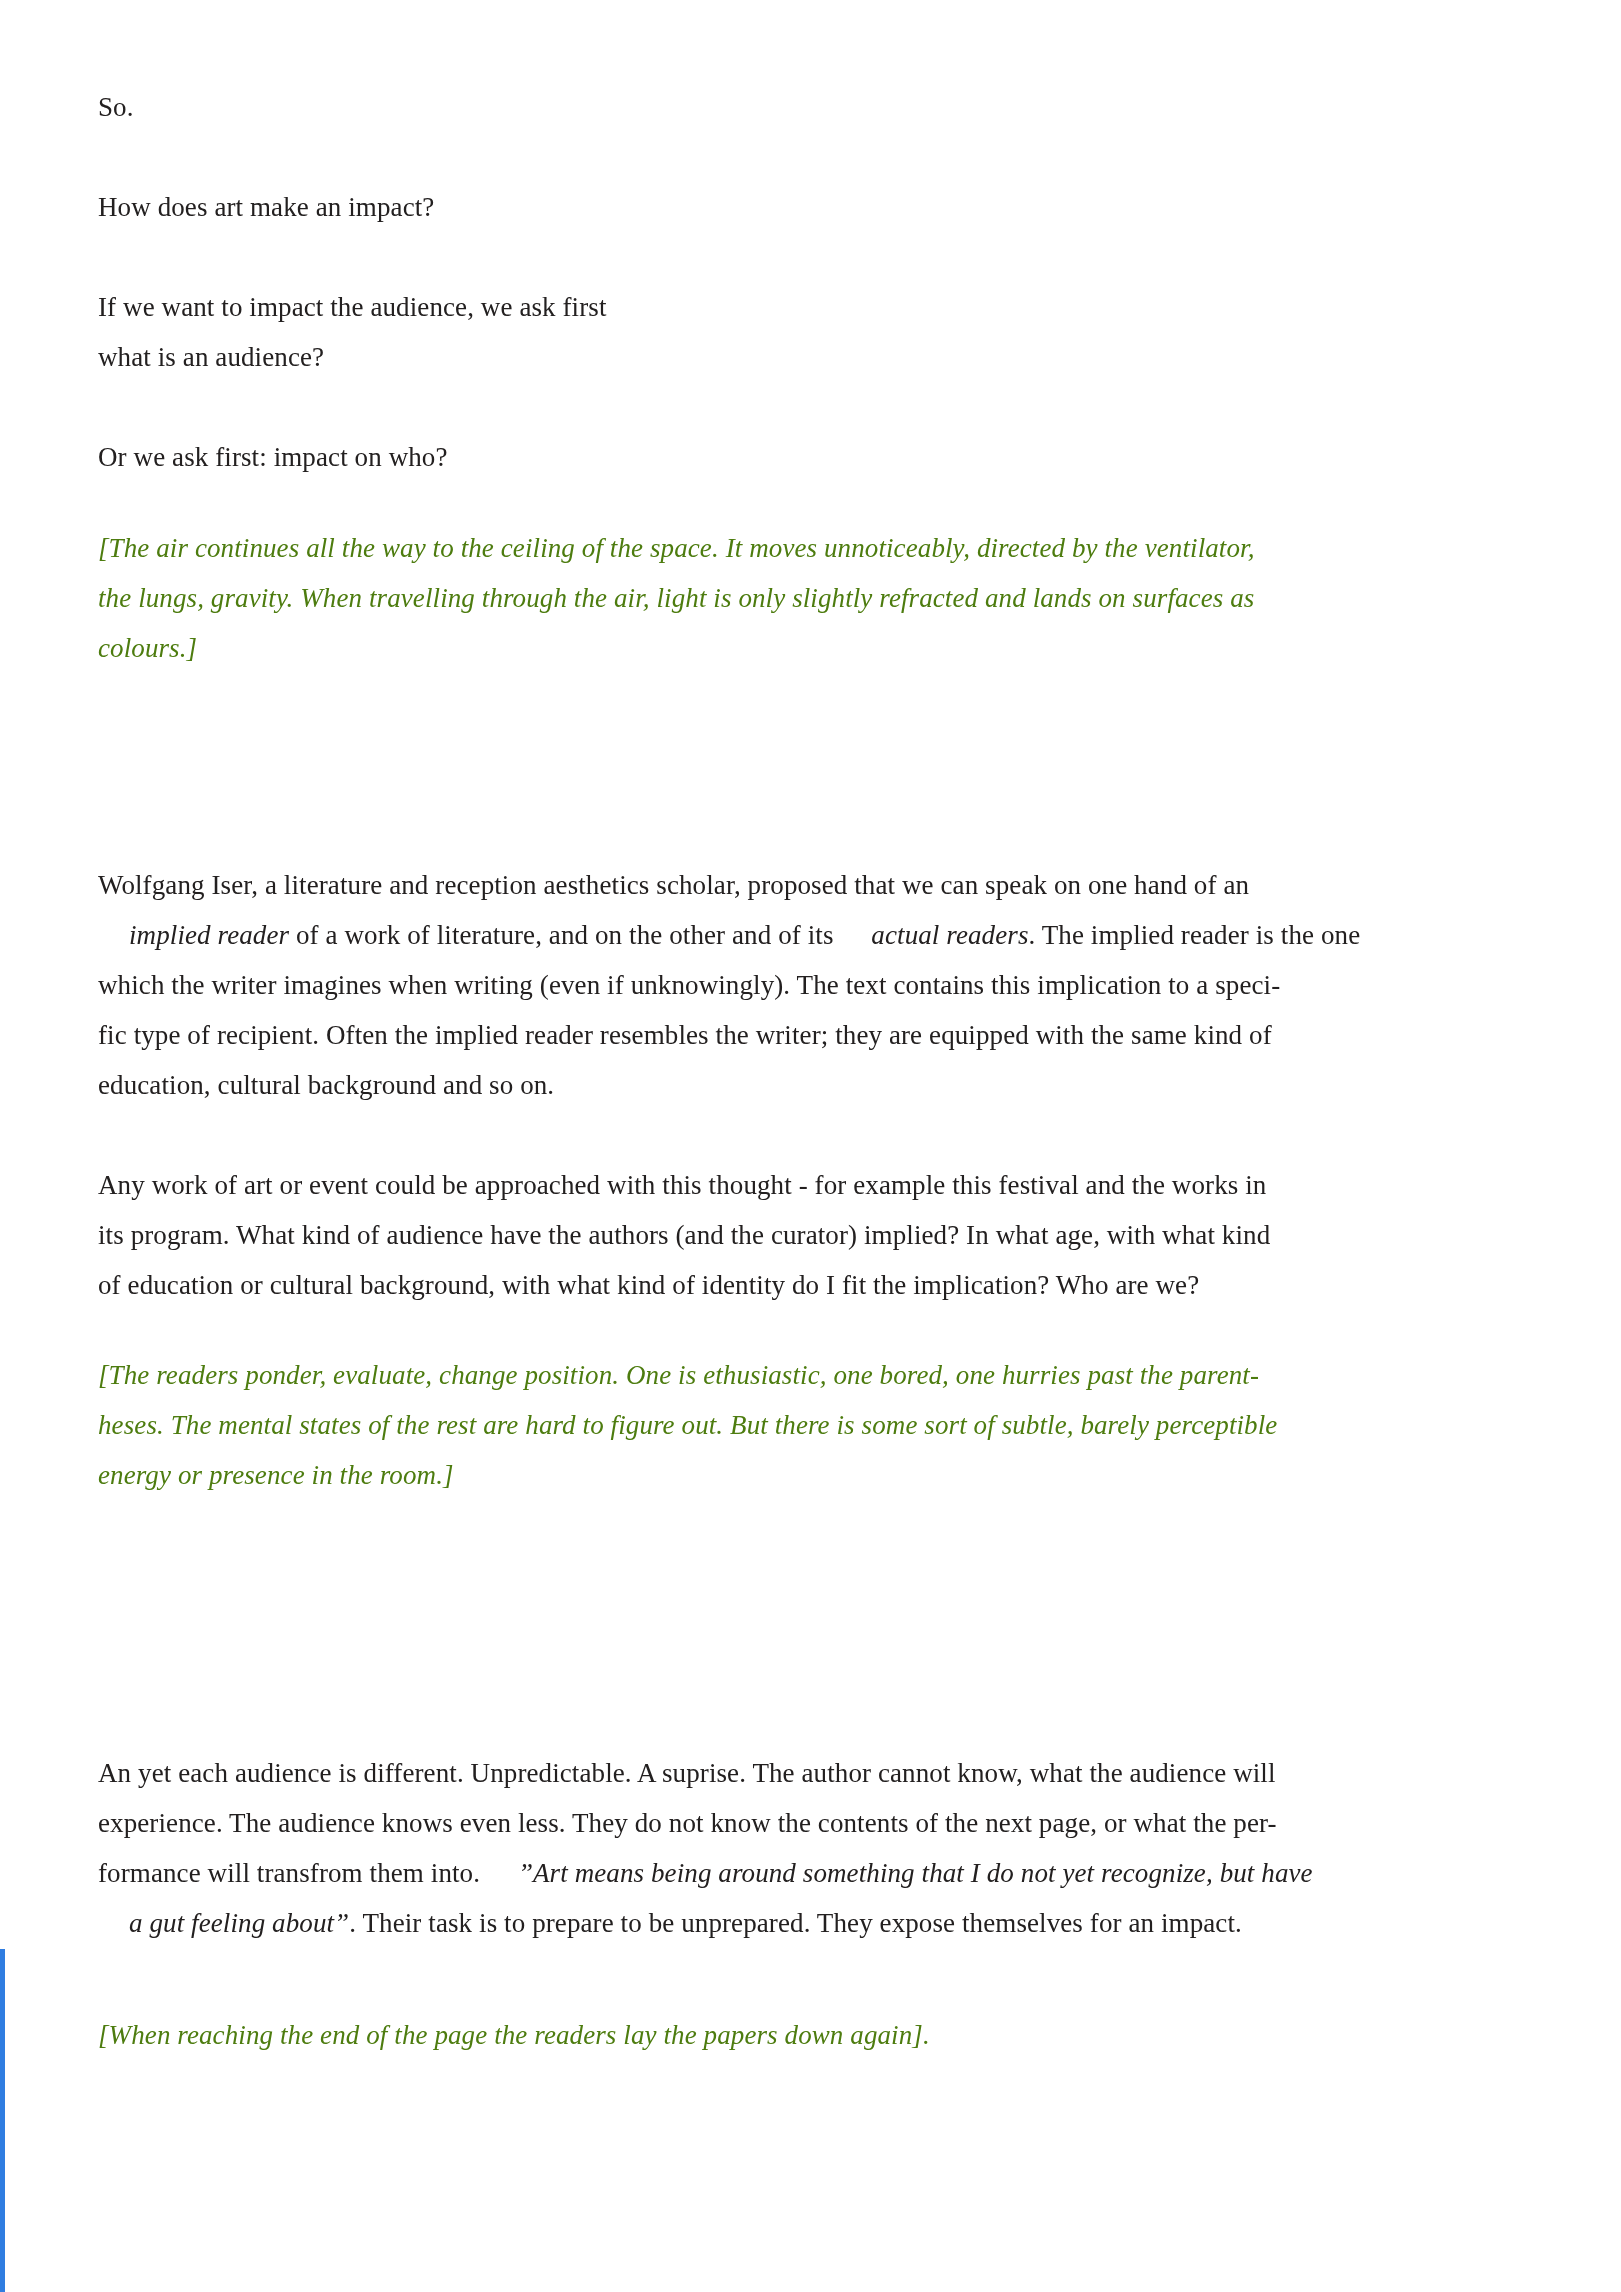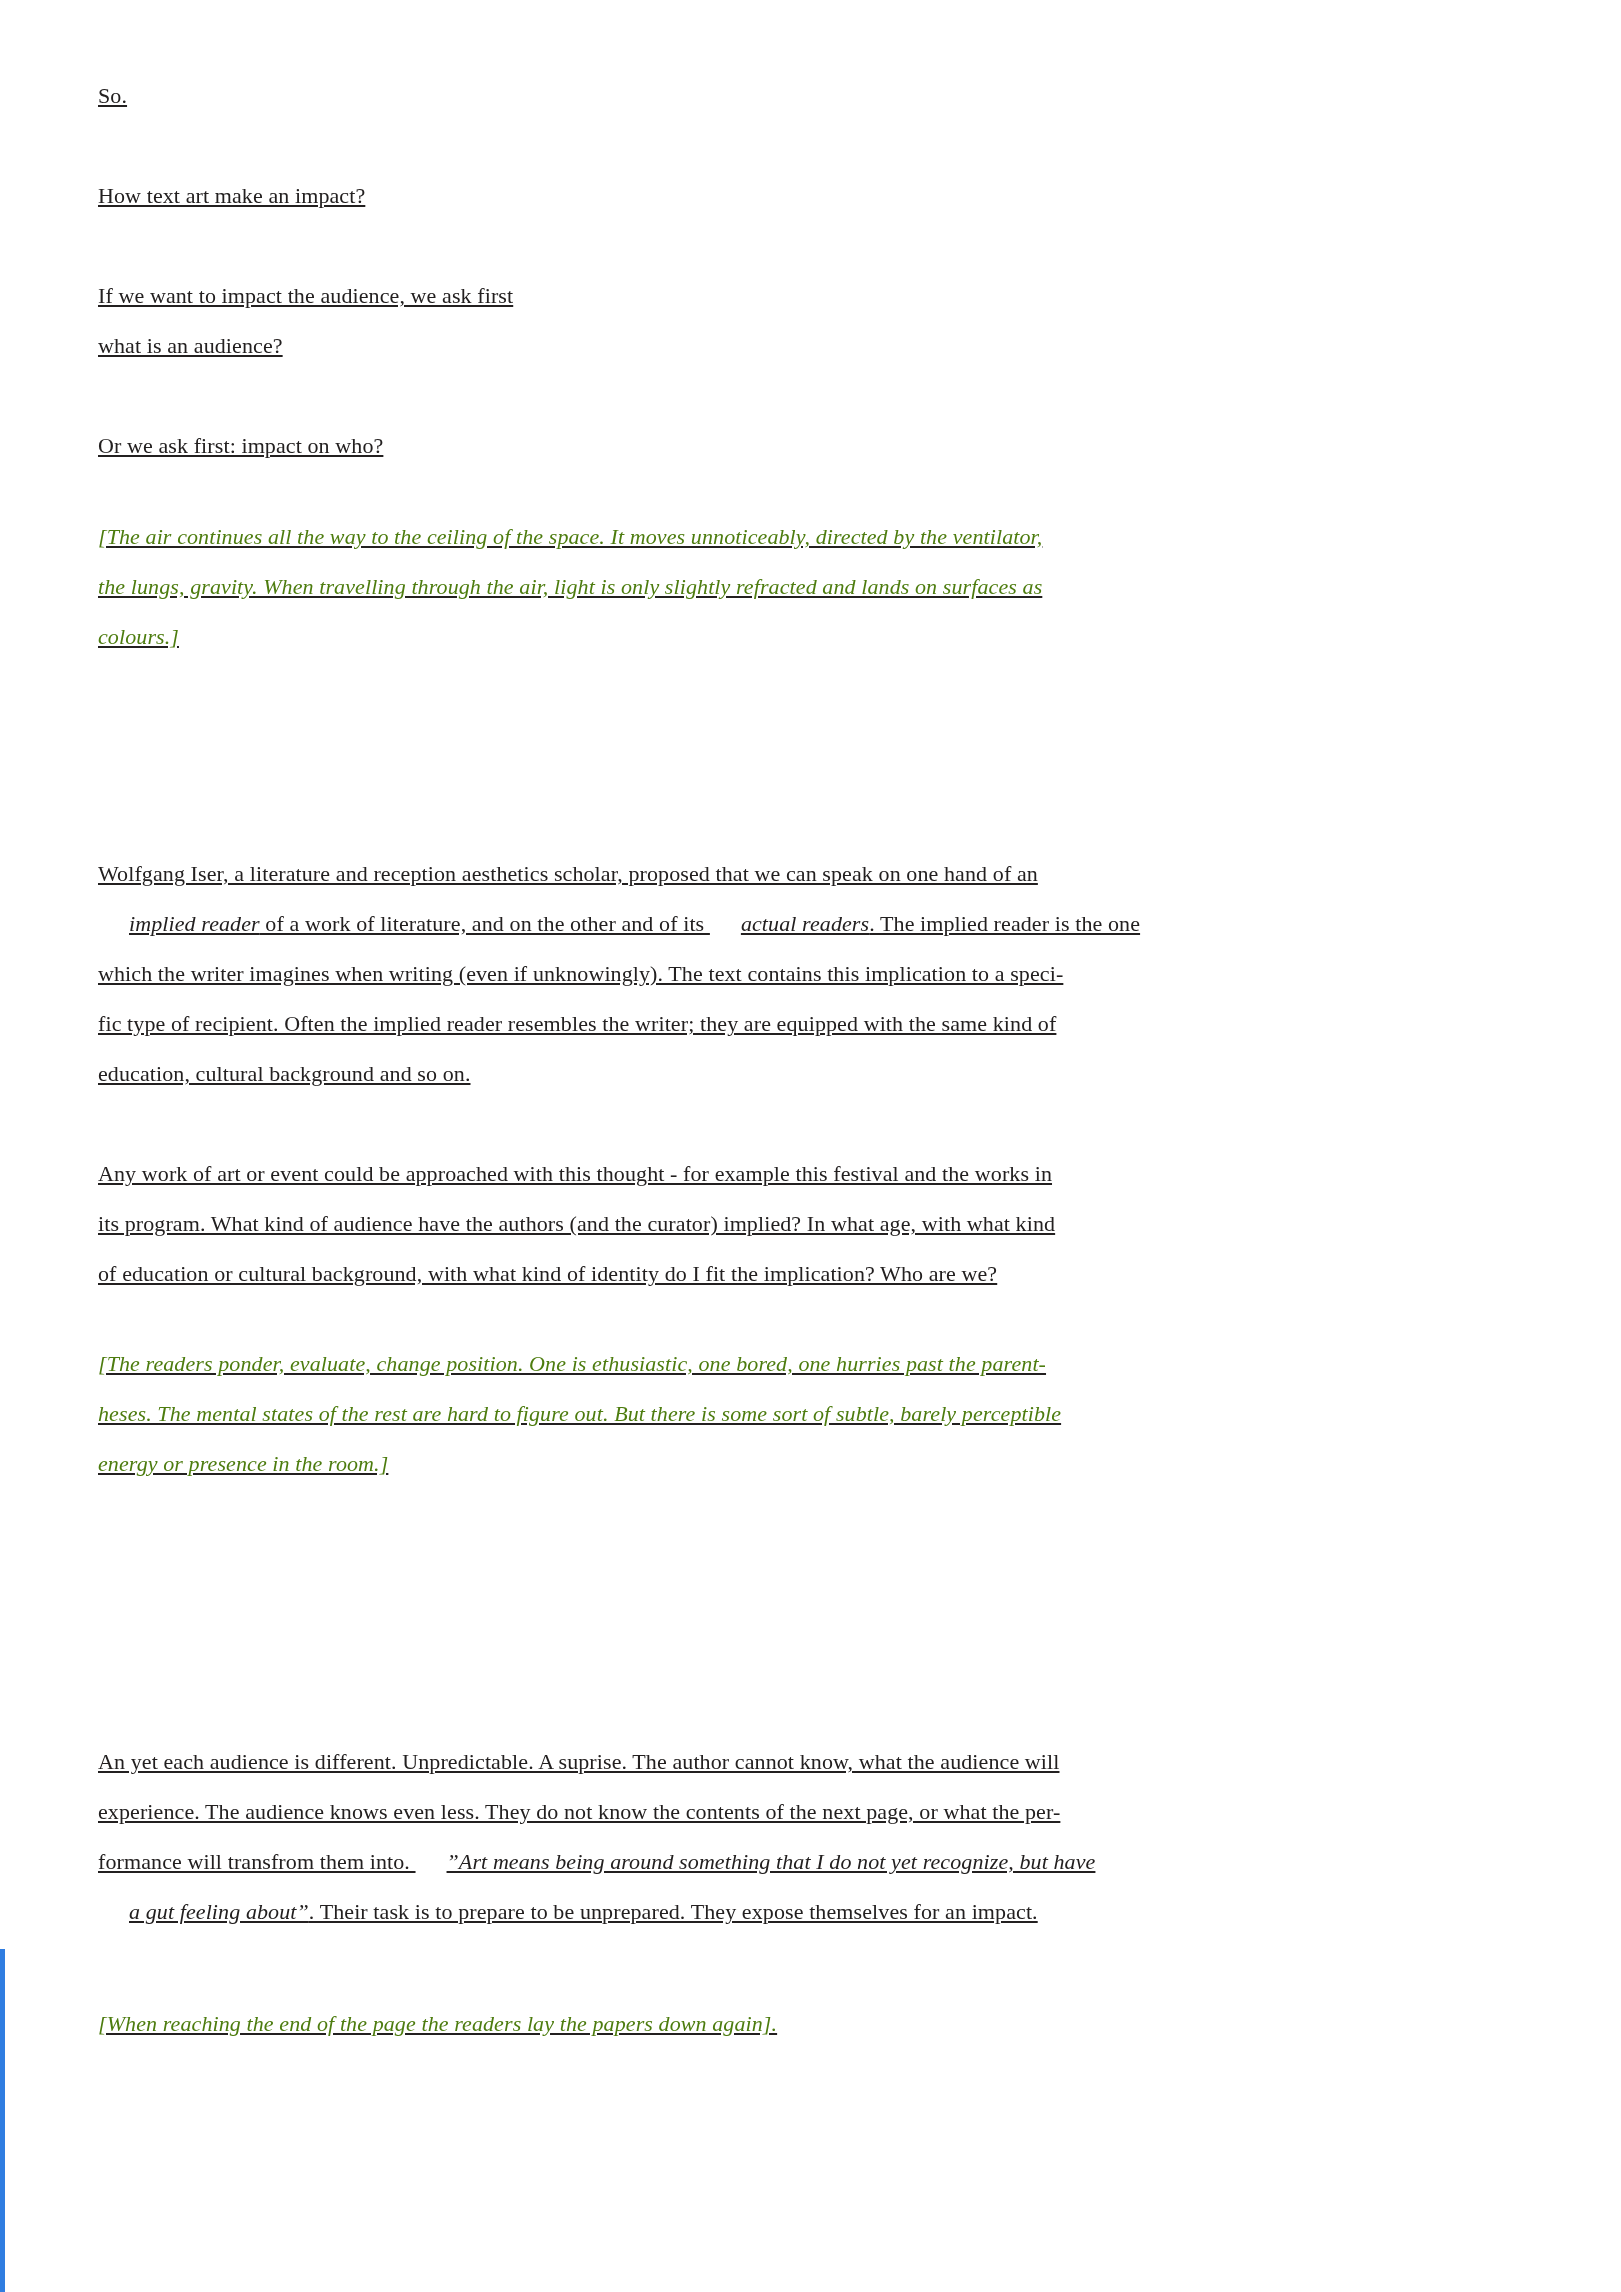--- a/index.html
+++ b/index.html
@@ -12,26 +12,25 @@
     width: 1621px;
     height: 2293px;
     background: #ffffff;
     overflow: hidden;
     font-family: "Liberation Serif", "DejaVu Serif", serif;
     color: #232020;
   }
   .content {
     position: absolute;
     left: 98px;
-    top: 71px;
+    top: 82px;
     width: 1437px;
-    font-size: 22px;
+    font-size: 27px;
     line-height: 50px;
     letter-spacing: 0.1px;
-    text-decoration: underline;
   }
   .block {
     margin: 50px 0 0 0;
     padding: 0;
   }
   .block:first-child {
     margin-top: 0;
   }
   
   .block[data-name="stage-direction-air"]     { margin-top: 41px; }
@@ -56,21 +55,21 @@
     height: 344px;
     background: #2f7de1;
   }
 </style>
 </head>
 <body>
 
 <div class="page" data-name="document-page">
   <main class="content" data-name="document-body">
       <p class="block normal" data-name="para-so"><span data-name="text-segment">So.</span></p>
-      <p class="block normal" data-name="para-impact-question"><span data-name="text-segment">How text art make an impact?</span></p>
+      <p class="block normal" data-name="para-impact-question"><span data-name="text-segment">How does art make an impact?</span></p>
       <p class="block normal" data-name="para-audience-question"><span data-name="text-segment">If we want to impact the audience, we ask first</span><br><span data-name="text-segment">what is an audience?</span></p>
       <p class="block normal" data-name="para-impact-who"><span data-name="text-segment">Or we ask first: impact on who?</span></p>
       <p class="block red" data-name="stage-direction-air"><span data-name="text-segment">[The air continues all the way to the ceiling of the space. It moves unnoticeably, directed by the ventilator,</span><br><span data-name="text-segment">the lungs, gravity. When travelling through the air, light is only slightly refracted and lands on surfaces as</span><br><span data-name="text-segment">colours.]</span></p>
       <p class="block normal" data-name="para-wolfgang-iser"><span data-name="text-segment">Wolfgang Iser, a literature and reception aesthetics scholar, proposed that we can speak on one hand of an</span><br><span class="em" data-name="emphasized-text-segment">implied reader</span><span data-name="text-segment"> of a work of literature, and on the other and of its </span><span class="em" data-name="emphasized-text-segment">actual readers</span><span data-name="text-segment">. The implied reader is the one</span><br><span data-name="text-segment">which the writer imagines when writing (even if unknowingly). The text contains this implication to a speci-</span><br><span data-name="text-segment">fic type of recipient. Often the implied reader resembles the writer; they are equipped with the same kind of</span><br><span data-name="text-segment">education, cultural background and so on.</span></p>
       <p class="block normal" data-name="para-any-work"><span data-name="text-segment">Any work of art or event could be approached with this thought - for example this festival and the works in</span><br><span data-name="text-segment">its program. What kind of audience have the authors (and the curator) implied? In what age, with what kind</span><br><span data-name="text-segment">of education or cultural background, with what kind of identity do I fit the implication? Who are we?</span></p>
       <p class="block red" data-name="stage-direction-readers"><span data-name="text-segment">[The readers ponder, evaluate, change position. One is ethusiastic, one bored, one hurries past the parent-</span><br><span data-name="text-segment">heses. The mental states of the rest are hard to figure out. But there is some sort of subtle, barely perceptible</span><br><span data-name="text-segment">energy or presence in the room.]</span></p>
       <p class="block normal" data-name="para-each-audience"><span data-name="text-segment">An yet each audience is different. Unpredictable. A suprise. The author cannot know, what the audience will</span><br><span data-name="text-segment">experience. The audience knows even less. They do not know the contents of the next page, or what the per-</span><br><span data-name="text-segment">formance will transfrom them into. </span><span class="em" data-name="emphasized-text-segment">”Art means being around something that I do not yet recognize, but have</span><br><span class="em" data-name="emphasized-text-segment">a gut feeling about”</span><span data-name="text-segment">. Their task is to prepare to be unprepared. They expose themselves for an impact.</span></p>
       <p class="block red" data-name="stage-direction-end"><span data-name="text-segment">[When reaching the end of the page the readers lay the papers down again].</span></p>
     </main>
   <div class="blue-line" data-name="blue-accent-line"></div>

